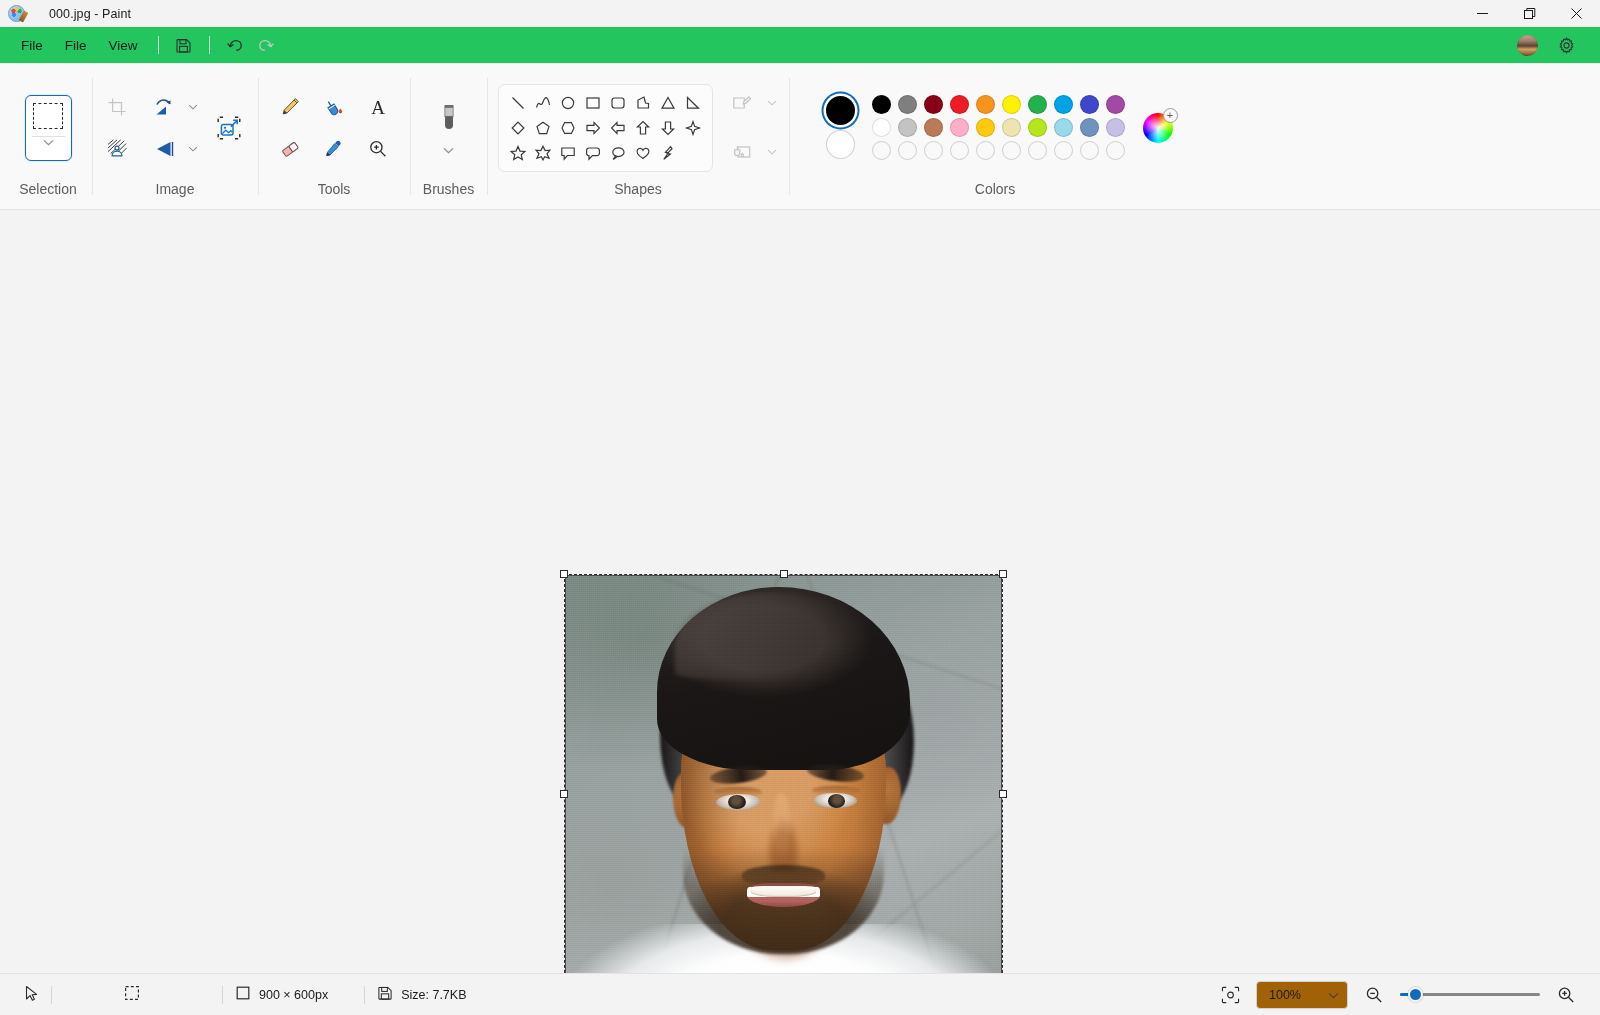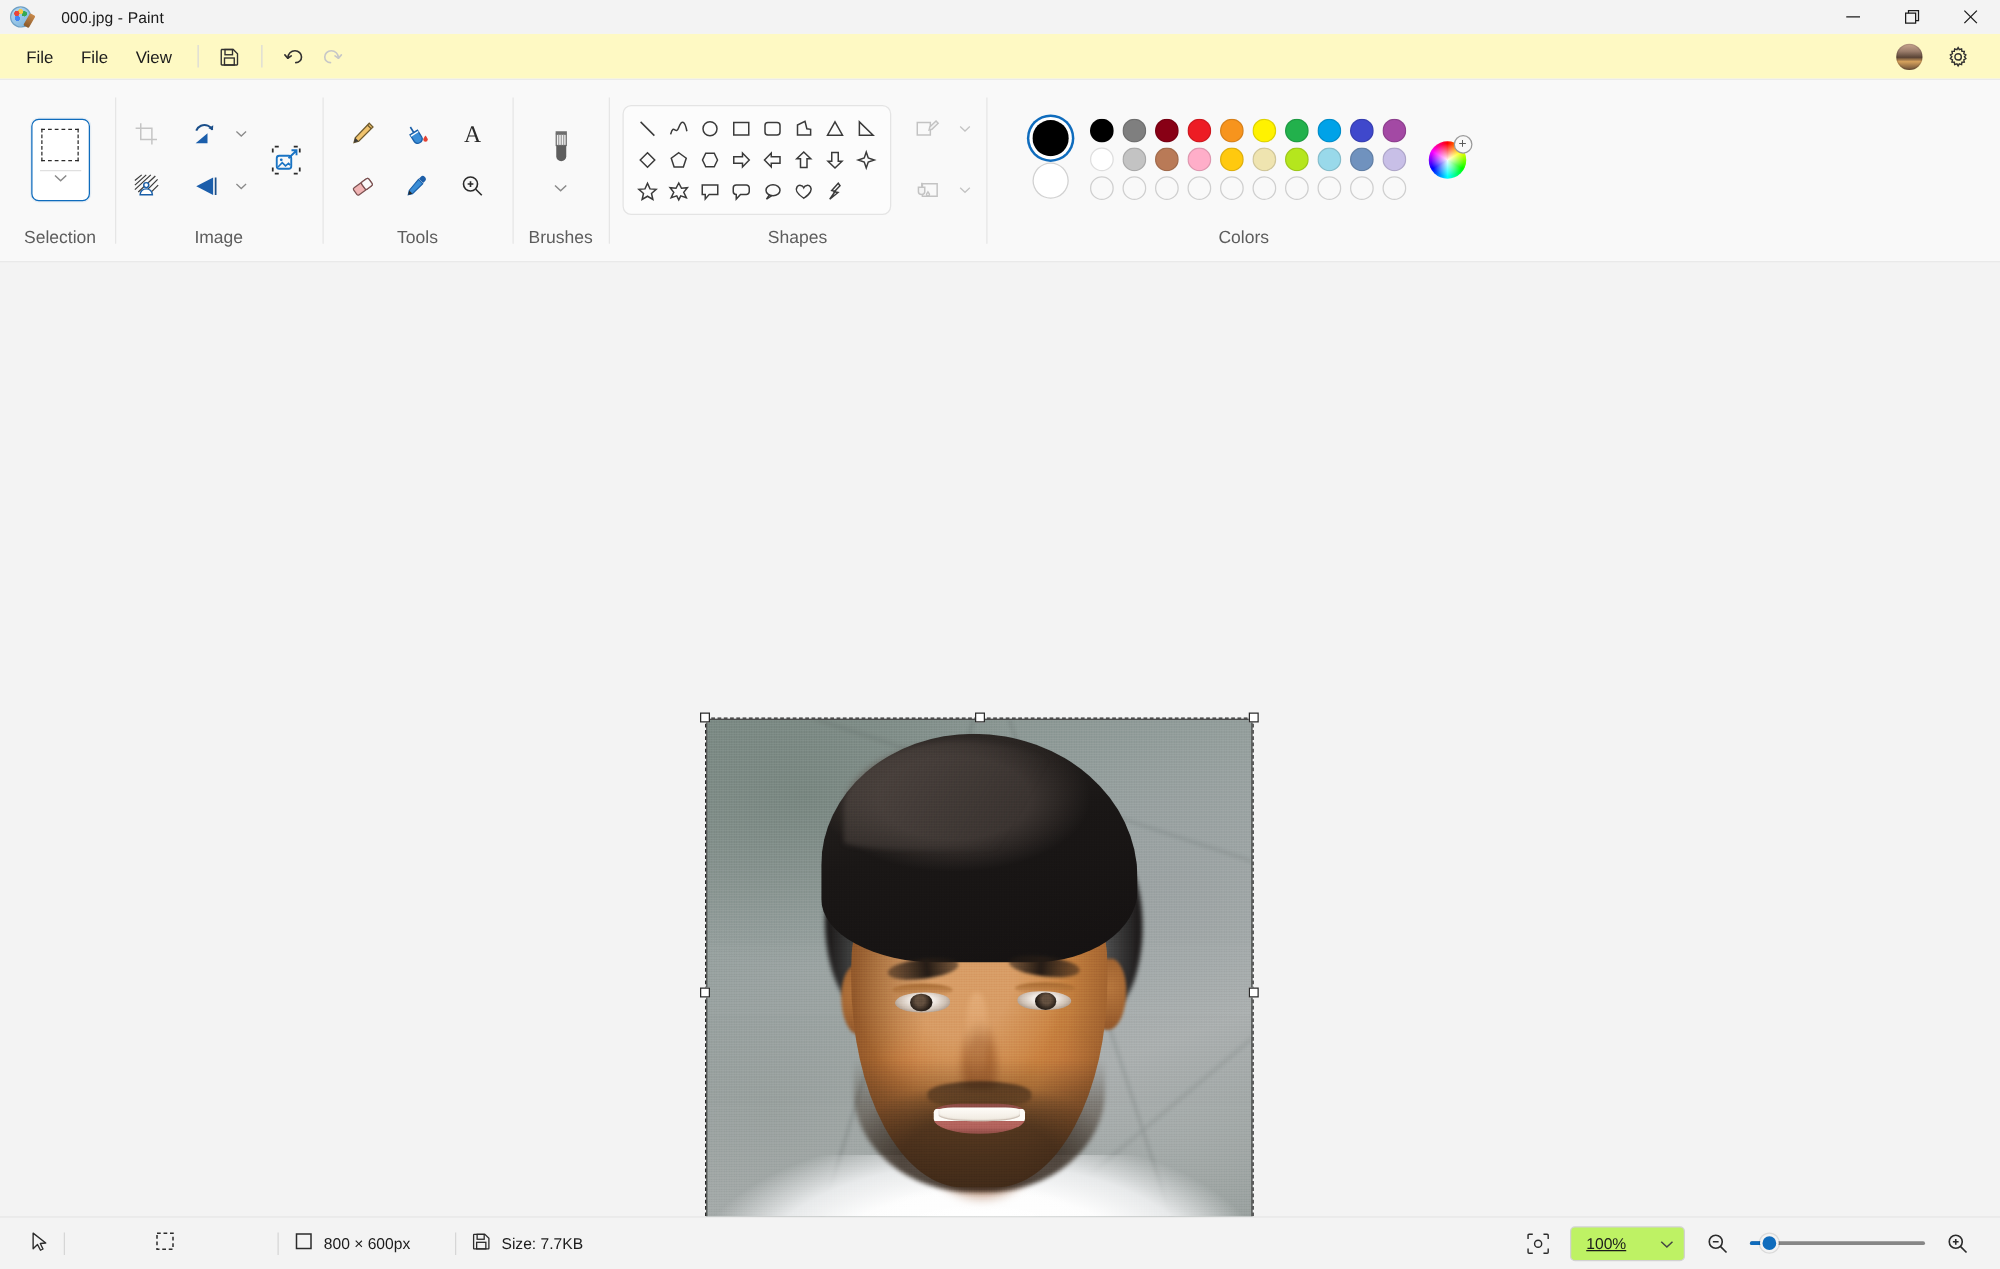--- a/index.html
+++ b/index.html
@@ -42,21 +42,21 @@
     width: 47px; height: 27px; display: flex; align-items: center; justify-content: center;
     color: #1b1b1b;
   }
   .win-btn svg { display: block; }
 
   
   .menubar {
     height: 36px; flex: 0 0 36px;
     display: flex; align-items: center;
     padding: 0 8px 0 10px;
-    background: #fef9c3;
+    background: #22c55e;
   }
   .menu-item {
     height: 28px; padding: 0 11px; display: flex; align-items: center;
     font-size: 13.5px; color: #1b1b1b; border-radius: 4px;
   }
   .menu-sep { width: 1px; height: 18px; background: #d9d9d9; margin: 0 9px; }
   .icon-btn {
     width: 32px; height: 30px; display: flex; align-items: center; justify-content: center;
     border-radius: 5px; color: #323130;
   }
@@ -336,22 +336,22 @@
     display: flex; align-items: center;
     font-size: 12.5px; color: #1b1b1b;
     padding: 0 12px;
   }
   .status-cell { display: flex; align-items: center; gap: 8px; height: 26px; padding: 0 12px; }
   .status-sep { width: 1px; height: 18px; background: #d6d6d6; }
   .sb-spacer { flex: 1; }
   .zoom-right { display: flex; align-items: center; gap: 10px; padding-right: 6px; }
   .zoom-select {
     width: 92px; height: 28px; border: 1px solid #d2d2d2; border-radius: 4px;
-    background: #bef264; display: flex; align-items: center; justify-content: space-between;
-    padding: 0 8px 0 12px; font-size: 12.5px; color: #1b1b1b; text-decoration: underline;
+    background: #a16207; display: flex; align-items: center; justify-content: space-between;
+    padding: 0 8px 0 12px; font-size: 12.5px; color: #1b1b1b;
   }
   .zoom-slider { width: 140px; height: 20px; position: relative; display:flex; align-items:center; }
   .zs-track { position:absolute; left:0; right:0; height: 3px; background: #868686; border-radius: 2px; }
   .zs-fill { position:absolute; left:0; width: 10px; height: 3px; background: #0f6cbd; border-radius: 2px; }
   .zs-thumb {
     position:absolute; left: 8px; width: 15px; height: 15px; border-radius: 50%;
     background: #0f6cbd; border: 2.5px solid #f3f3f3; box-shadow: 0 0 0 1px rgba(0,0,0,.10);
   }
   svg { overflow: visible; }
 </style>
@@ -845,21 +845,21 @@
         </svg>
       </span>
     </div>
     <div class="status-sep" style="margin-left:70px"></div>
     <div class="status-cell">
       <span>
         <svg width="16" height="16" viewBox="0 0 16 16" fill="none" stroke="#2b2b2b" stroke-width="1.2">
           <rect x="2.2" y="2.2" width="11.6" height="11.6"></rect>
         </svg>
       </span>
-      <span>800 × 600px</span>
+      <span>900 × 600px</span>
     </div>
     <div class="status-sep" style="margin-left:24px"></div>
     <div class="status-cell">
       <span>
         <svg width="16" height="16" viewBox="0 0 17 17" fill="none" stroke="#2b2b2b" stroke-width="1.1">
           <path d="M2 2.6h9.6L15 6v8.4a.6.6 0 0 1-.6.6H2.6a.6.6 0 0 1-.6-.6V3.2a.6.6 0 0 1 .6-.6z"></path>
           <rect x="5" y="2.6" width="6" height="4.2"></rect>
           <rect x="4.6" y="9.4" width="7.8" height="5.6"></rect>
         </svg>
       </span>

